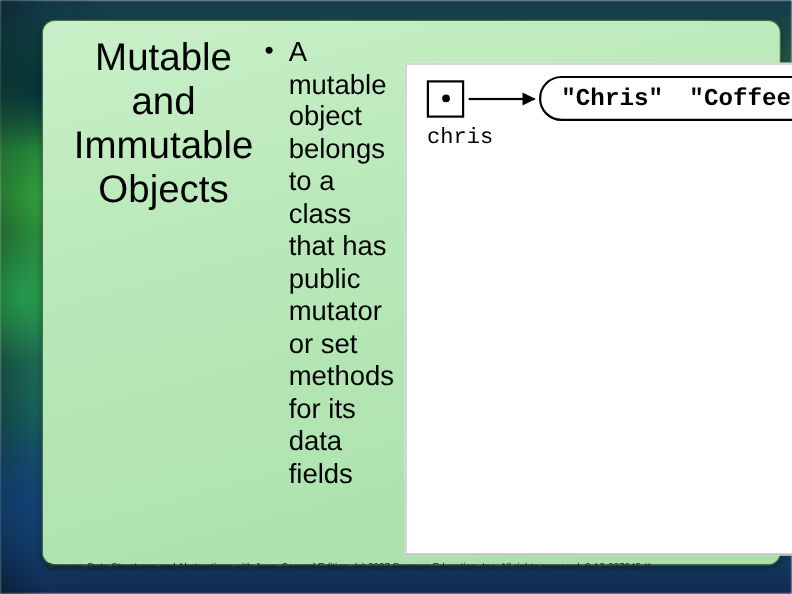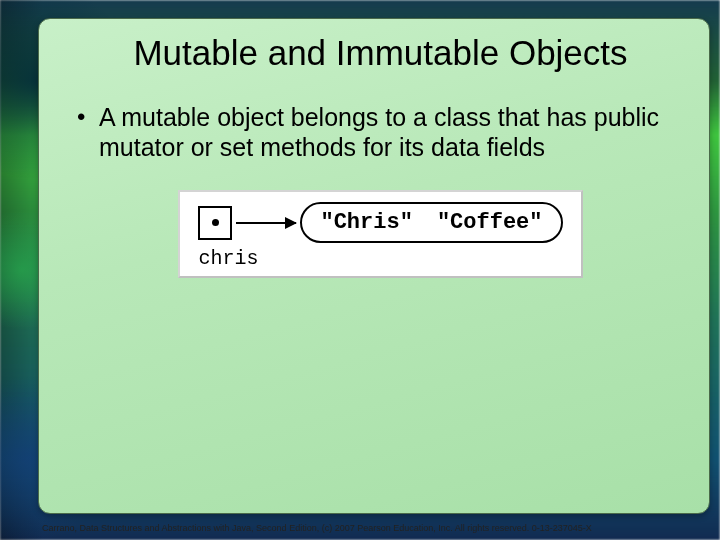--- a/index.html
+++ b/index.html
@@ -31,21 +31,21 @@
     top: 18px;
     left: 38px;
     right: 10px;
     bottom: 26px;
     background: linear-gradient(165deg, #c8f0c8 0%, #b8e8b8 40%, #a8e0a8 100%);
     border-radius: 12px;
     border: 1px solid #4a6a4a;
     box-shadow: 0 2px 6px rgba(0,0,0,0.3);
     padding: 14px 15px 8px 28px;
     display: flex;
-    flex-direction: column;
+    flex-direction: row;
   }
   .title {
     font-size: 35px;
     color: #000;
     text-align: center;
     margin-bottom: 30px;
     font-weight: normal;
   }
   .bullets {
     list-style: none;
@@ -134,21 +134,21 @@
     margin-left: 0;
   }
   .caption {
     text-align: center;
     font-size: 21px;
     margin-top: 24px;
   }
   .caption .mono { font-family: "Courier New", monospace; font-size: 20px; }
   .footer {
     position: absolute;
-    bottom: 7px;
+    bottom: 20px;
     left: 42px;
     right: 14px;
     font-size: 9px;
     color: #222;
     display: flex;
     justify-content: space-between;
   }
 </style>
 </head>
 <body>

